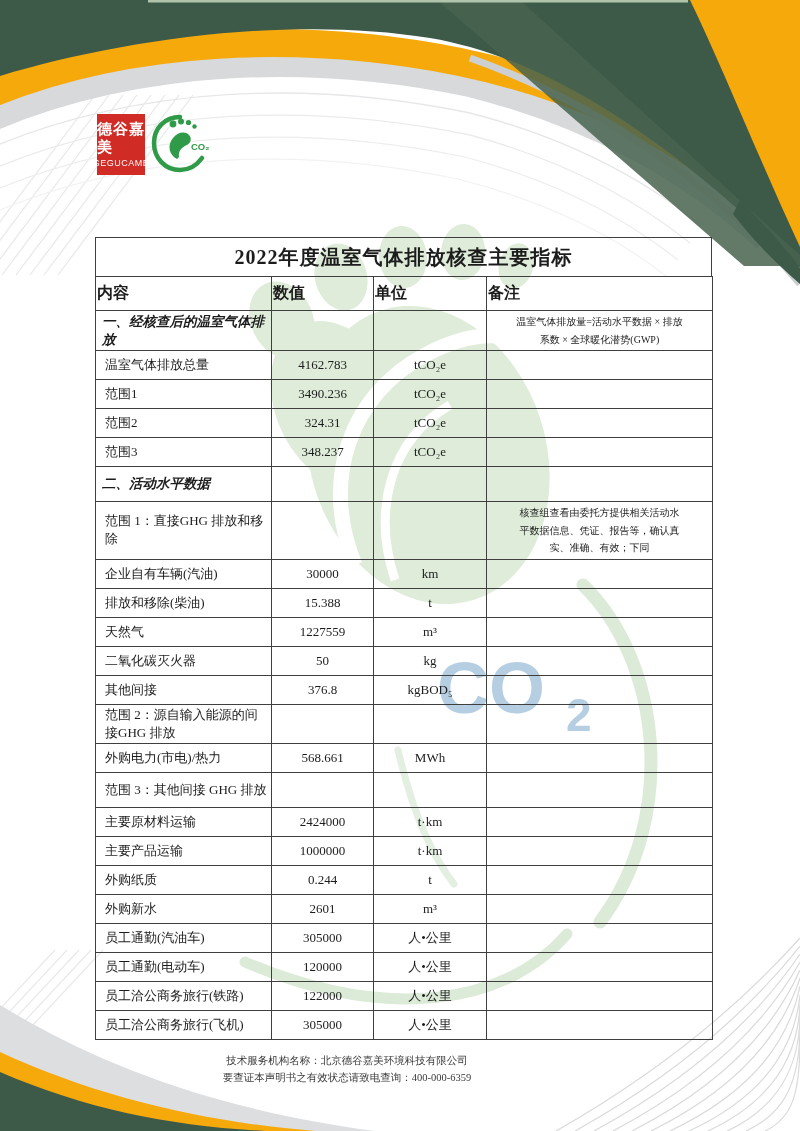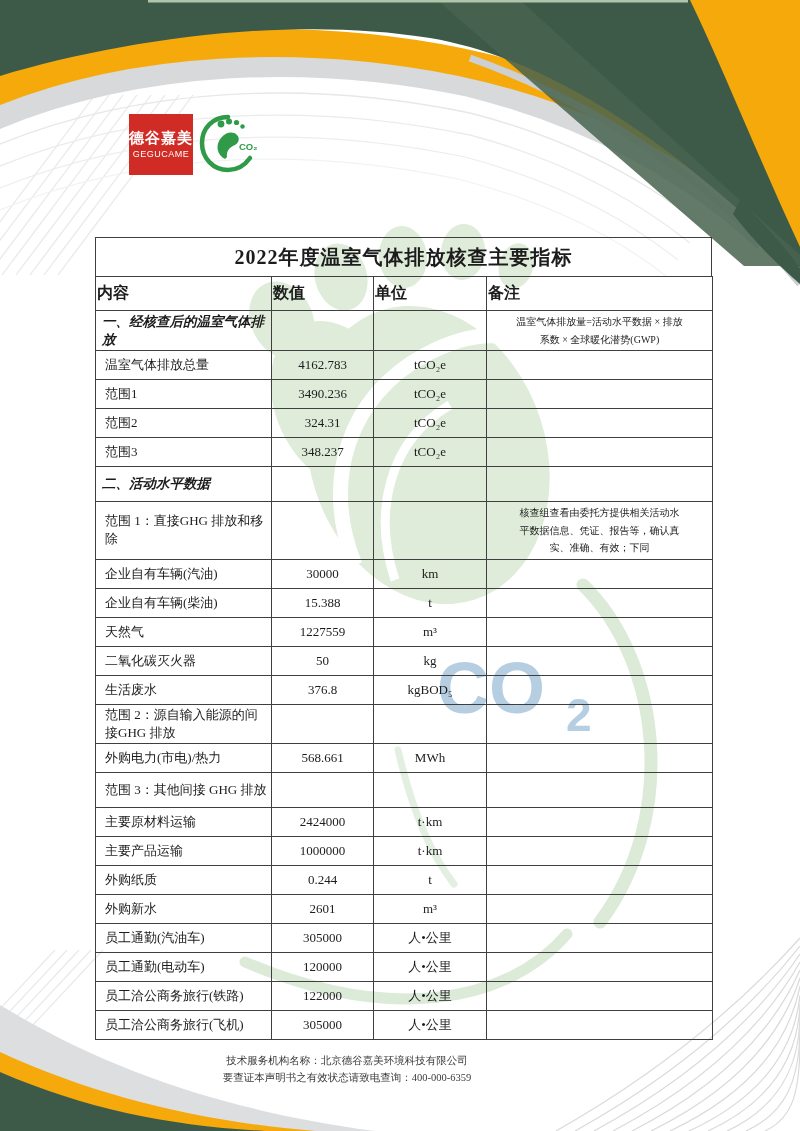--- a/index.html
+++ b/index.html
@@ -7,24 +7,23 @@
     width:800px;height:1131px;position:relative;overflow:hidden;
     background:#ffffff;
     font-family:"Liberation Serif","DejaVu Serif",serif;
     color:#1c1c1c;
   }
   
   .decor{position:absolute;left:0;top:0;width:800px;height:1131px;z-index:0;}
   
   .logo-wrap{position:absolute;left:97px;top:111px;z-index:3;display:flex;align-items:center;}
   .logo-red{
-    width:64px;height:61px;background:#d02b25;color:#fff;
+    width:48px;height:61px;background:#d02b25;color:#fff;
     display:flex;flex-direction:column;align-items:center;justify-content:center;
     font-family:"Liberation Sans","DejaVu Sans",sans-serif;
-    margin-left:32px;
   }
   .logo-red .cn{font-size:15px;font-weight:bold;letter-spacing:1px;line-height:1.2;}
   .logo-red .en{font-size:9px;letter-spacing:.5px;margin-top:2px;}
   .logo-co2{margin-left:2px;}
   
   .doc-table{position:absolute;left:95px;top:237px;width:617px;z-index:2;}
   .doc-table table{
     width:100%;border-collapse:collapse;table-layout:fixed;
     background:transparent;
   }
@@ -223,39 +222,39 @@
     <td class="c-unit"></td>
     <td class="c-remark">核查组查看由委托方提供相关活动水平数据信息、凭证、报告等，确认真实、准确、有效；下同</td>
   </tr>
         <tr class="row-data">
     <td class="c-content">企业自有车辆(汽油)</td>
     <td class="c-value">30000</td>
     <td class="c-unit">km</td>
     <td class="c-remark"></td>
   </tr>
         <tr class="row-data">
-    <td class="c-content">企业自有车辆(柴油)</td>
+    <td class="c-content">排放和移除(柴油)</td>
     <td class="c-value">15.388</td>
     <td class="c-unit">t</td>
     <td class="c-remark"></td>
   </tr>
         <tr class="row-data">
     <td class="c-content">天然气</td>
     <td class="c-value">1227559</td>
     <td class="c-unit">m³</td>
     <td class="c-remark"></td>
   </tr>
         <tr class="row-data">
     <td class="c-content">二氧化碳灭火器</td>
     <td class="c-value">50</td>
     <td class="c-unit">kg</td>
     <td class="c-remark"></td>
   </tr>
         <tr class="row-data">
-    <td class="c-content">生活废水</td>
+    <td class="c-content">其他间接</td>
     <td class="c-value">376.8</td>
     <td class="c-unit">kgBOD₅</td>
     <td class="c-remark"></td>
   </tr>
         <tr class="row-subsection">
     <td class="c-content">范围 2：源自输入能源的间接GHG 排放</td>
     <td class="c-value"></td>
     <td class="c-unit"></td>
     <td class="c-remark"></td>
   </tr>

